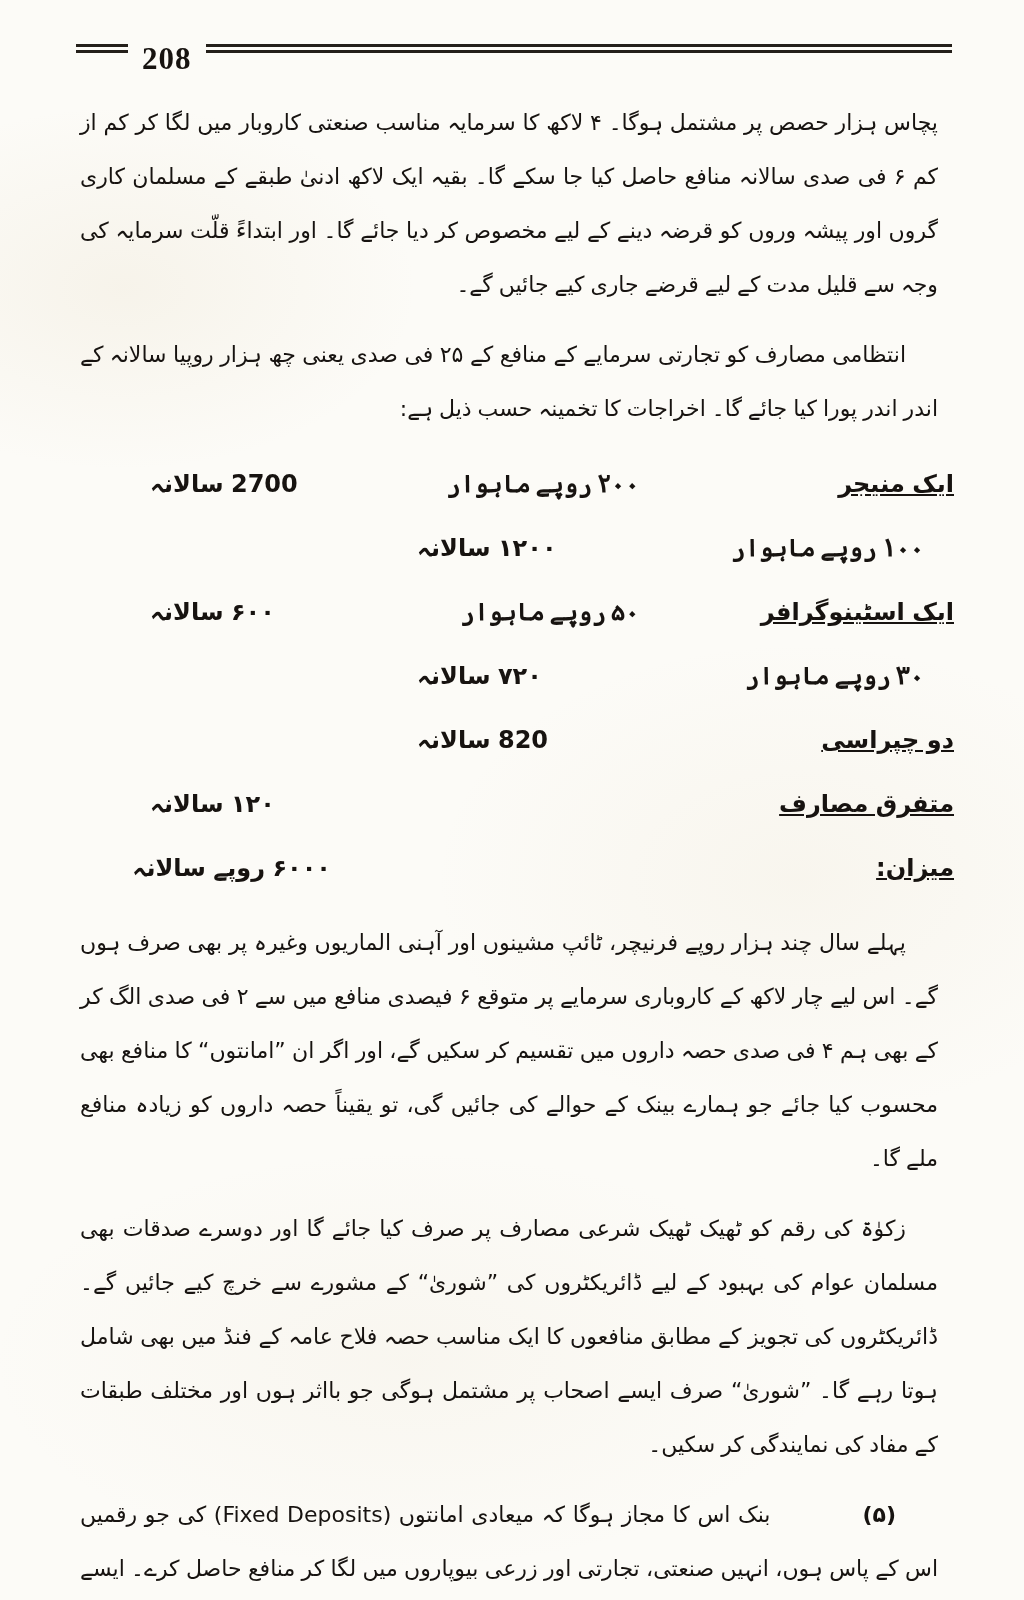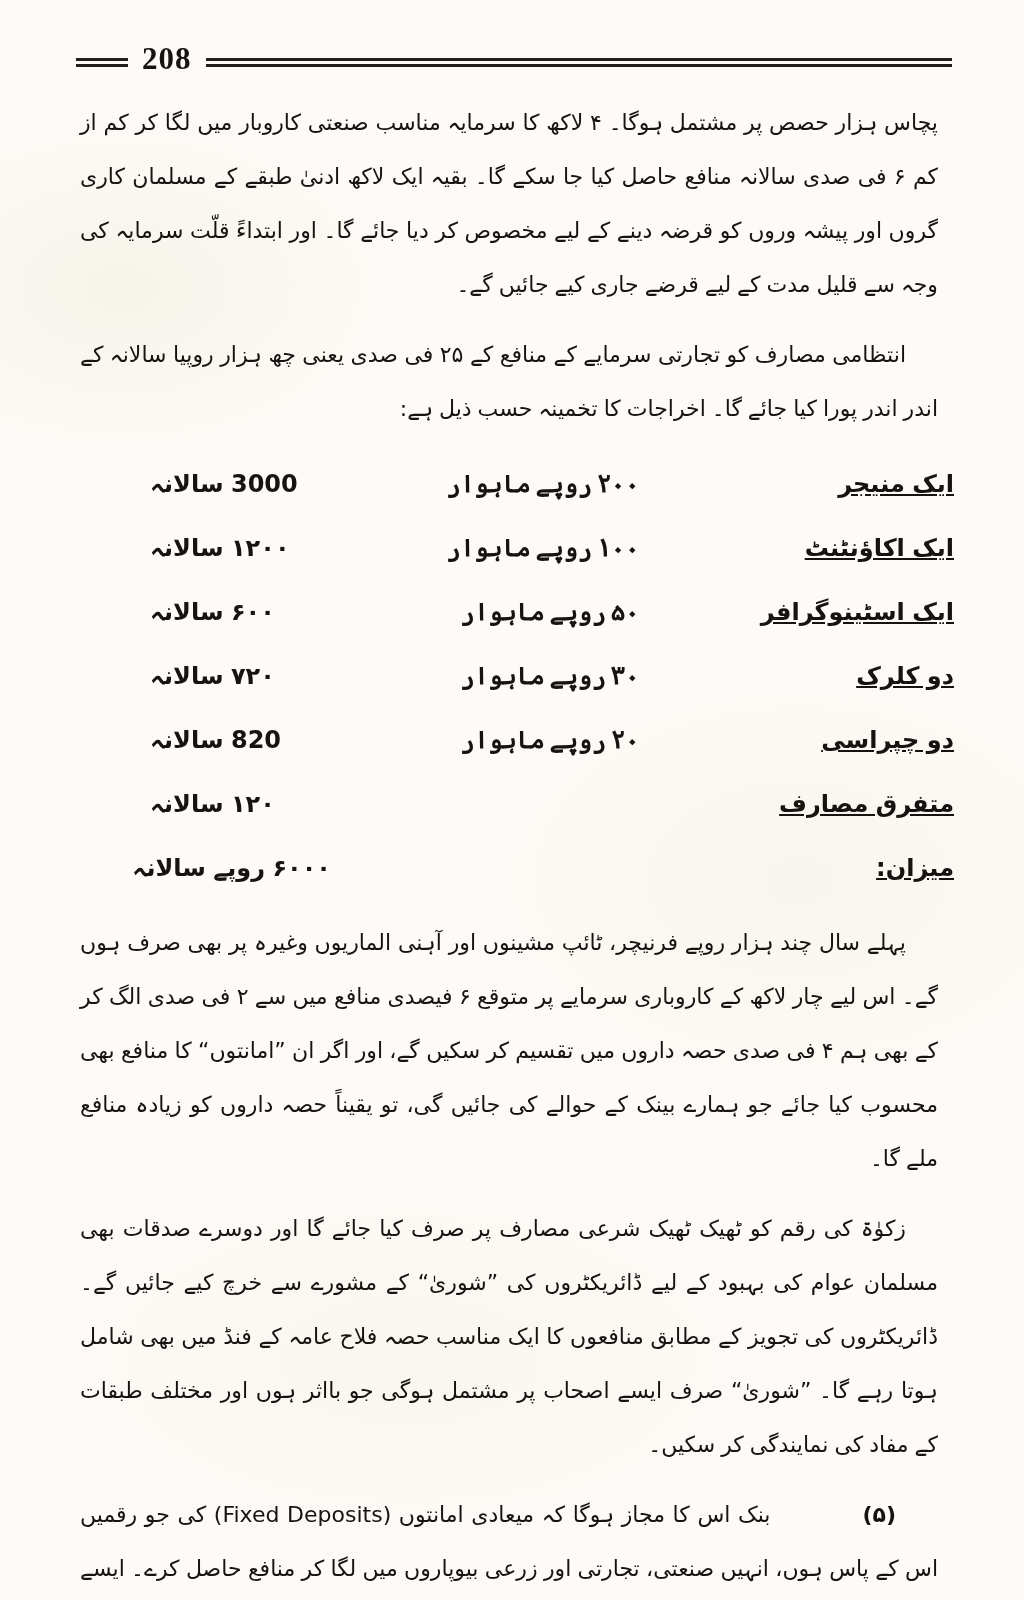--- a/index.html
+++ b/index.html
@@ -7,21 +7,21 @@
     width:1024px;height:1600px;box-sizing:border-box;position:relative;
     margin:0 auto;overflow:hidden;color:#171310;
     background:
       radial-gradient(ellipse 420px 260px at 12% 18%, rgba(214,196,156,.14), transparent 70%),
       radial-gradient(ellipse 520px 340px at 78% 55%, rgba(214,196,156,.10), transparent 70%),
       radial-gradient(ellipse 600px 300px at 40% 85%, rgba(210,190,150,.08), transparent 70%),
       #fcfbf7;
     padding:36px 70px 0 64px;
   }
   
-  .header{display:flex;align-items:center;margin:8px 2px 4px 12px;}
+  .header{display:flex;align-items:flex-start;margin:8px 2px 4px 12px;}
   .rule{height:9px;border-top:3px solid #241f1a;border-bottom:3px solid #241f1a;box-sizing:border-box;}
   .rule-left{width:52px;}
   .rule-mid{flex:1;}
   .rule-right{width:40px;}
   .page-number{
     font-family:"Liberation Serif",serif;font-weight:700;font-size:31px;
     padding:0 14px;letter-spacing:1px;transform:translateY(-3px);
   }
   .book-title{
     direction:rtl;font-family:"DejaVu Sans",sans-serif;font-weight:700;font-size:24px;
@@ -64,44 +64,41 @@
 
     <p class="para mt">پچاس ہزار حصص پر مشتمل ہوگا۔ ۴ لاکھ کا سرمایہ مناسب صنعتی کاروبار میں لگا کر کم از کم ۶ فی صدی سالانہ منافع حاصل کیا جا سکے گا۔ بقیہ ایک لاکھ ادنیٰ طبقے کے مسلمان کاری گروں اور پیشہ وروں کو قرضہ دینے کے لیے مخصوص کر دیا جائے گا۔ اور ابتداءً قلّت سرمایہ کی وجہ سے قلیل مدت کے لیے قرضے جاری کیے جائیں گے۔</p>
 
     <p class="para indent">انتظامی مصارف کو تجارتی سرمایے کے منافع کے ۲۵ فی صدی یعنی چھ ہزار روپیا سالانہ کے اندر اندر پورا کیا جائے گا۔ اخراجات کا تخمینہ حسب ذیل ہے:</p>
 
     <div class="expense-table">
 
       <div class="trow">
         <div class="cell-item">ایک منیجر</div>
         <div class="cell-monthly">۲۰۰ روپے ماہوار</div>
-        <div class="cell-annual">3000 سالانہ</div>
+        <div class="cell-annual">2700 سالانہ</div>
       </div>
 
       <div class="trow">
-        <div class="cell-item">ایک اکاؤنٹنٹ</div>
         <div class="cell-monthly">۱۰۰ روپے ماہوار</div>
         <div class="cell-annual">۱۲۰۰ سالانہ</div>
       </div>
 
       <div class="trow">
         <div class="cell-item">ایک اسٹینوگرافر</div>
         <div class="cell-monthly">۵۰ روپے ماہوار</div>
         <div class="cell-annual">۶۰۰ سالانہ</div>
       </div>
 
       <div class="trow">
-        <div class="cell-item">دو کلرک</div>
         <div class="cell-monthly">۳۰ روپے ماہوار</div>
         <div class="cell-annual">۷۲۰ سالانہ</div>
       </div>
 
       <div class="trow">
         <div class="cell-item">دو چپراسی</div>
-        <div class="cell-monthly">۲۰ روپے ماہوار</div>
         <div class="cell-annual">820 سالانہ</div>
       </div>
 
       <div class="trow">
         <div class="cell-item">متفرق مصارف</div>
         <div class="cell-monthly"></div>
         <div class="cell-annual">۱۲۰ سالانہ</div>
       </div>
 
       <div class="trow">

